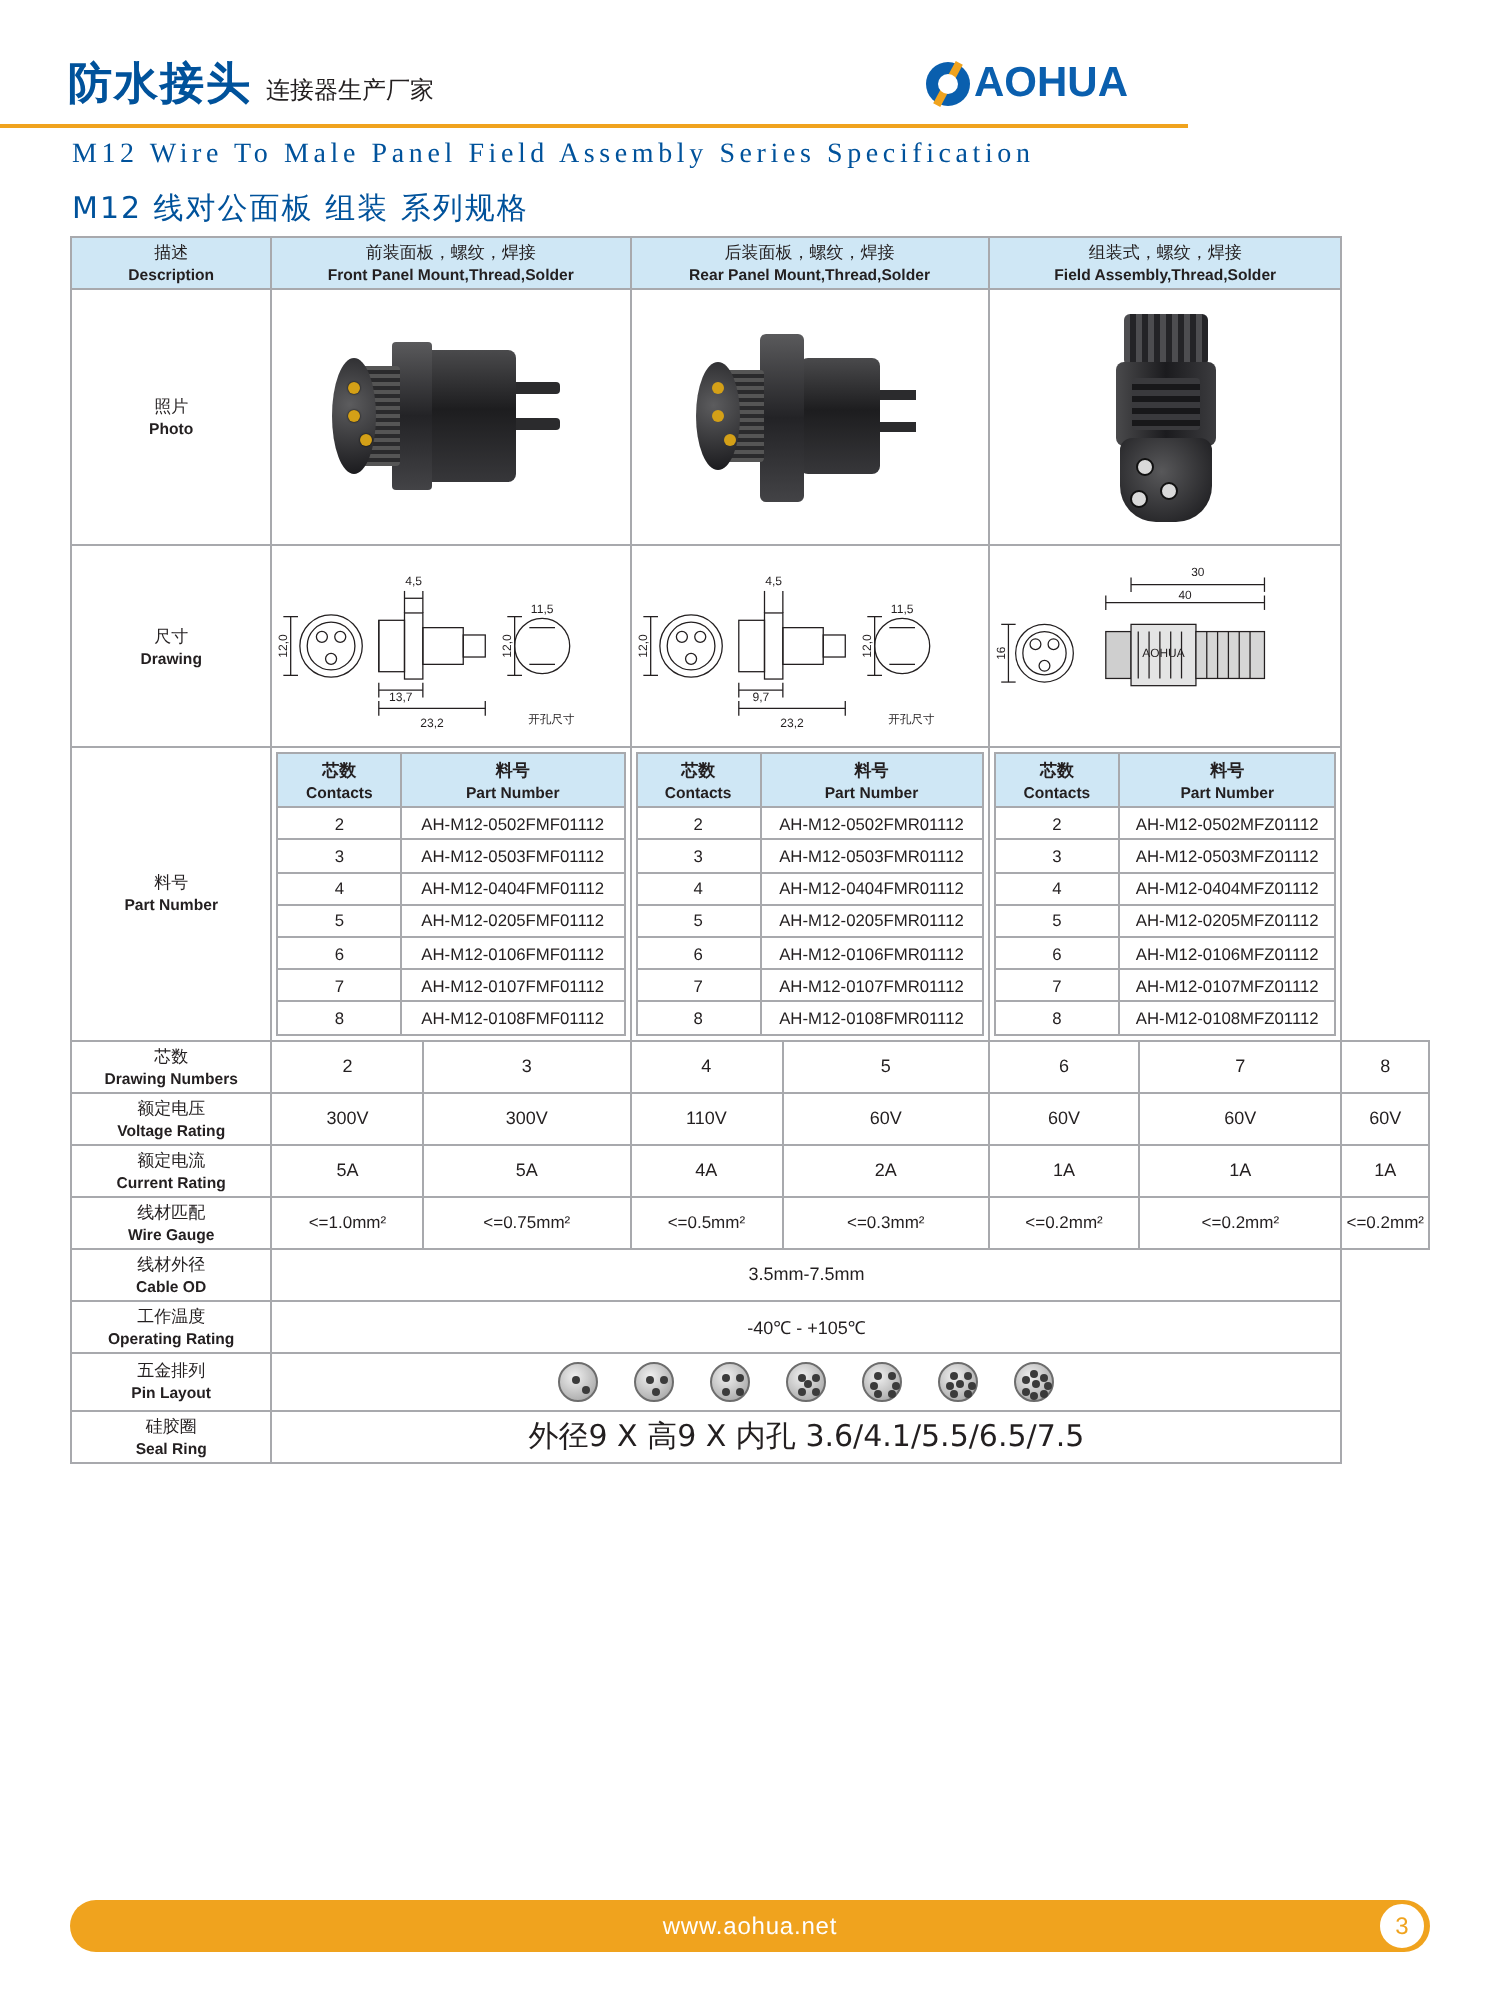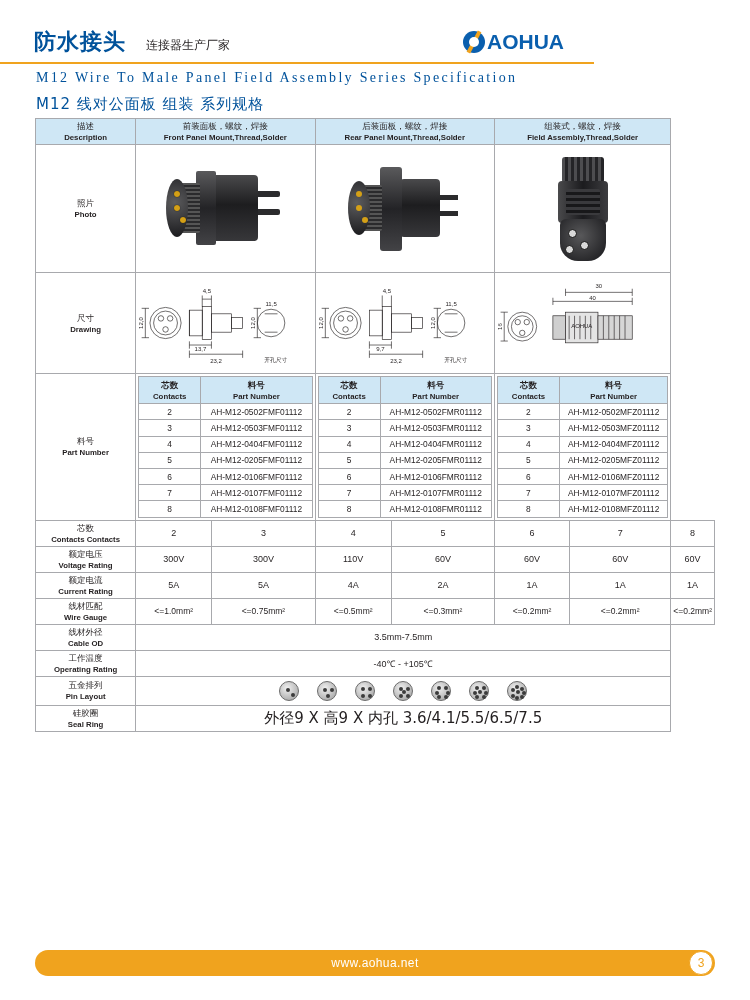--- a/index.html
+++ b/index.html
@@ -20,21 +20,21 @@
     border-bottom:2px solid #f0a31e;
     display:flex; align-items:center;
   }
   .hdr-cn {
     font-family:"DejaVu Sans", sans-serif;
     font-weight:bold; font-size:22px; color:#00529b;
     margin-left:34px; letter-spacing:1px;
   }
   .hdr-sub {
     font-family:"DejaVu Sans", sans-serif;
-    font-size:12px; color:#231f20; margin-left:20px; margin-top:6px;
+    font-size:12px; color:#231f20; margin-left:7px; margin-top:6px;
   }
   .logo { margin-left:auto; margin-right:30px; display:flex; align-items:center; }
   .logo-mark {
     width:22px; height:22px; border-radius:50%;
     background:#0a5fae; position:relative; margin-right:2px;
   }
   .logo-mark:after{
     content:""; position:absolute; left:6px; top:6px; width:10px; height:10px;
     border-radius:50%; background:#ffffff;
   }
@@ -572,21 +572,21 @@
                   <td>AH-M12-0108MFZ01112</td>
                 </tr>
         </tbody>
             </table>
       </td>
     </tr>
 
     <tr>
       <td class="rowlabel">
         <div class="cn">芯数</div>
-        <div class="en">Contacts Contacts</div>
+        <div class="en">Drawing Numbers</div>
       </td>
       <td class="specnum">2</td>
       <td class="specnum">3</td>
       <td class="specnum">4</td>
       <td class="specnum">5</td>
       <td class="specnum">6</td>
       <td class="specnum">7</td>
       <td class="specnum">8</td>
     </tr>
 

